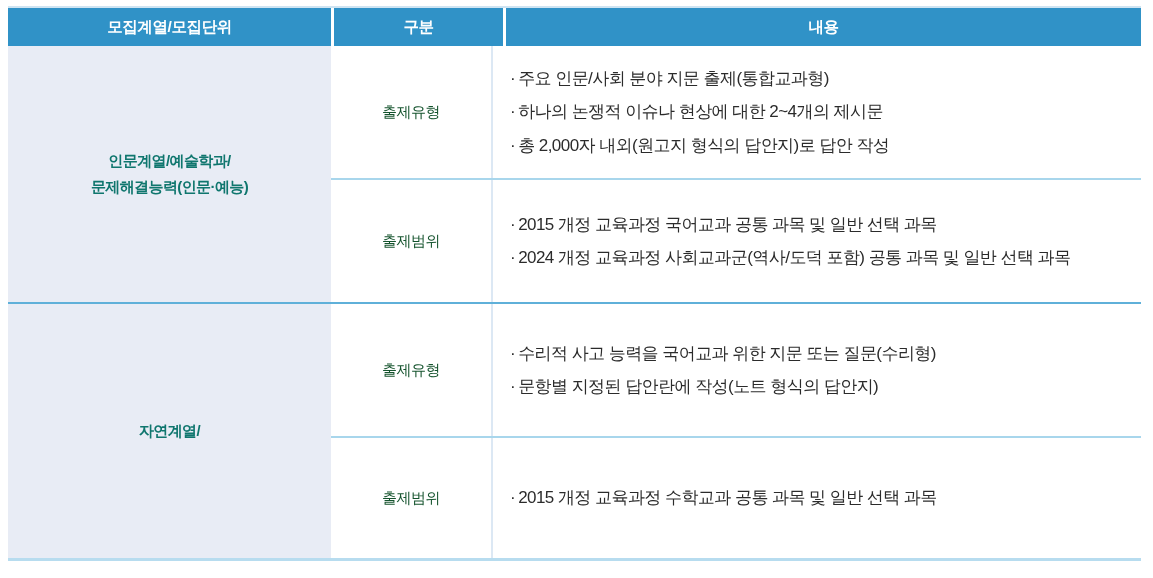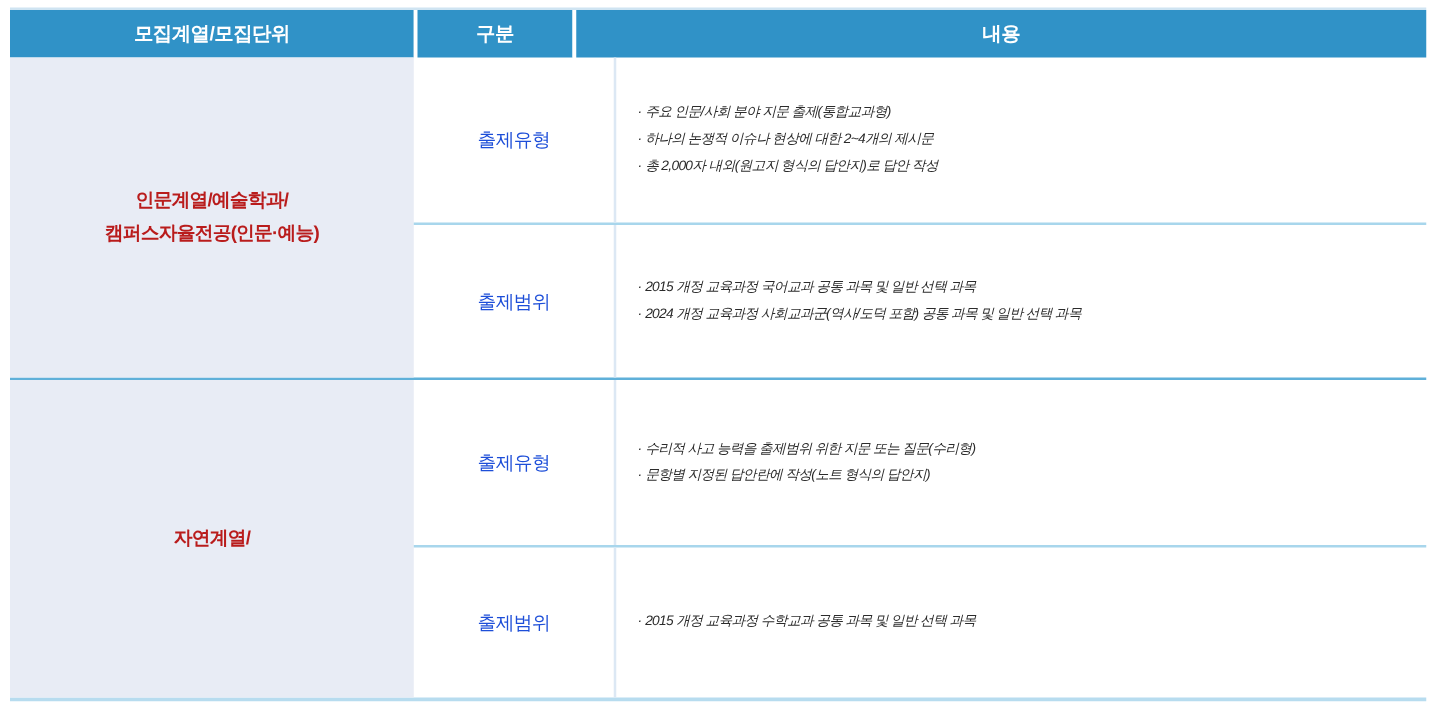--- a/index.html
+++ b/index.html
@@ -35,39 +35,39 @@
     font-size: 15.5px;
     font-weight: bold;
     letter-spacing: -0.4px;
     display: flex;
     align-items: center;
     justify-content: center;
     box-sizing: border-box;
   }
   .th.col-unit  { width: 323px; }
   .th.spacer    { width: 3px; background: #ffffff; }
-  .th.col-div   { width: 124px; }
+  .th.col-div   { width: 169px; }
   .th.col-body  { flex: 1 1 auto; align-items: center; }
 
   
   .tbody { }
 
   .group {
     display: flex;
     border-bottom: 2px solid #5fb0d9;
   }
   .group:last-child {
     border-bottom: 3px solid #b7dcef;
   }
 
   .cell-unit {
     width: 323px;
     flex: 0 0 323px;
     background: #e8ecf5;
-    color: #b91c1c;
+    color: #0f766e;
     font-size: 15px;
     font-weight: bold;
     line-height: 1.75;
     letter-spacing: -0.6px;
     text-align: center;
     display: flex;
     align-items: center;
     justify-content: center;
     box-sizing: border-box;
   }
@@ -86,46 +86,45 @@
     border-bottom: 2px solid #a8d6ec;
     box-sizing: border-box;
     min-width: 0;
   }
   .row:last-child { border-bottom: none; justify-content: center; }
 
   .cell-div {
     width: 162px;
     flex: 0 0 162px;
     border-right: 2px solid #dce8f4;
-    color: #1d4ed8;
+    color: #14532d;
     font-size: 15px;
     letter-spacing: -0.5px;
     display: flex;
     align-items: center;
     justify-content: center;
     box-sizing: border-box;
   }
 
   .cell-content {
     flex: 1 1 auto;
     min-width: 0;
     display: flex;
     flex-direction: column;
     justify-content: center;
     padding: 0 6px 0 17px;
     box-sizing: border-box;
   }
 
   .bullet-line {
     color: #2b2b2b;
-    font-size: 11px;
+    font-size: 17px;
     line-height: 1.95;
     letter-spacing: -0.55px;
     white-space: nowrap;
-    font-style: italic;
   }
   .bullet-line .dot {
     display: inline-block;
     padding-right: 3px;
     color: #2b2b2b;
   }
 
   
   .h-134 { height: 134px; }
   .h-122 { height: 122px; }
@@ -150,21 +149,21 @@
       <span>내용</span>
     </div>
   </div>
 
   <div class="tbody">
 
     <div class="group">
       <div class="cell-unit">
         <div class="unit-lines">
           <span class="unit-line">인문계열/예술학과/</span>
-          <span class="unit-line">캠퍼스자율전공(인문·예능)</span>
+          <span class="unit-line">문제해결능력(인문·예능)</span>
         </div>
       </div>
       <div class="group-rows">
 
         <div class="row h-134">
           <div class="cell-div">
             <span>출제유형</span>
           </div>
           <div class="cell-content">
             <div class="bullet-line"><span class="dot">·</span><span>주요 인문/사회 분야 지문 출제(통합교과형)</span></div>
@@ -192,21 +191,21 @@
           <span class="unit-line">자연계열/</span>
         </div>
       </div>
       <div class="group-rows">
 
         <div class="row h-134b">
           <div class="cell-div">
             <span>출제유형</span>
           </div>
           <div class="cell-content">
-            <div class="bullet-line"><span class="dot">·</span><span>수리적 사고 능력을 출제범위 위한 지문 또는 질문(수리형)</span></div>
+            <div class="bullet-line"><span class="dot">·</span><span>수리적 사고 능력을 국어교과 위한 지문 또는 질문(수리형)</span></div>
             <div class="bullet-line"><span class="dot">·</span><span>문항별 지정된 답안란에 작성(노트 형식의 답안지)</span></div>
           </div>
         </div>
 
         <div class="row h-120">
           <div class="cell-div">
             <span>출제범위</span>
           </div>
           <div class="cell-content">
             <div class="bullet-line"><span class="dot">·</span><span>2015 개정 교육과정 수학교과 공통 과목 및 일반 선택 과목</span></div>

